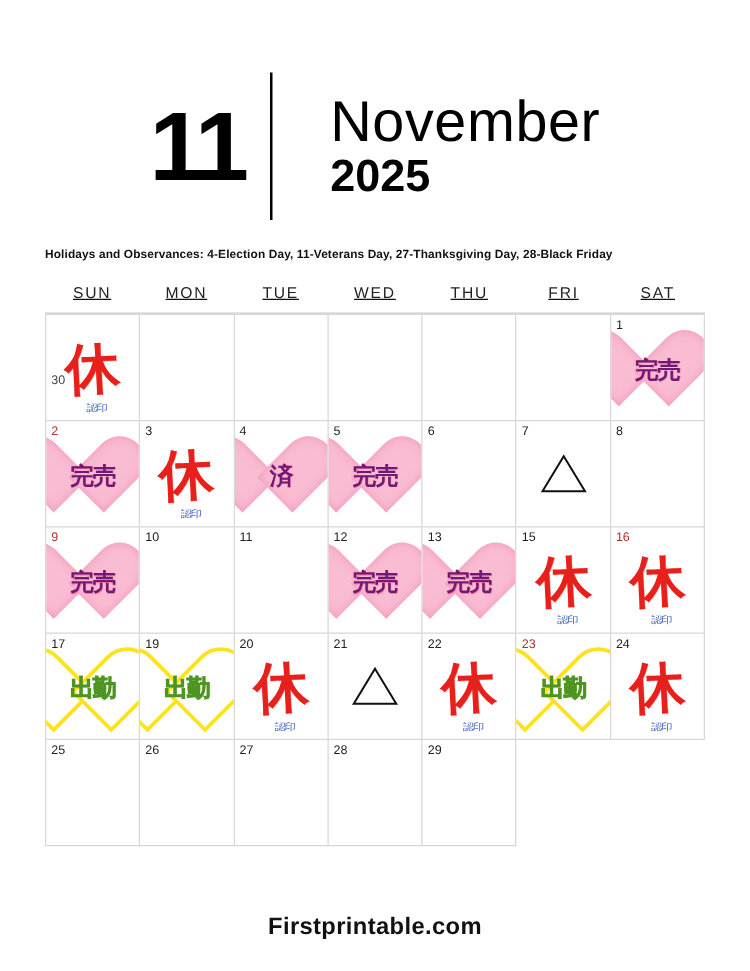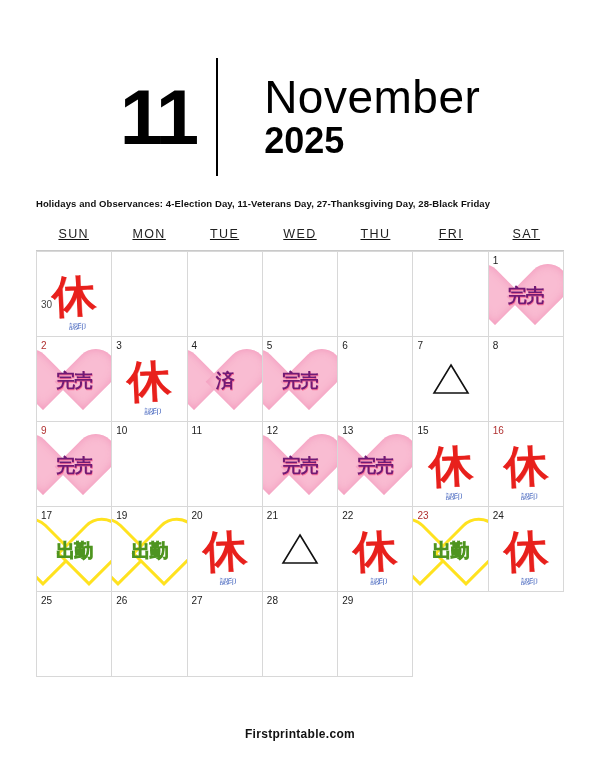--- a/index.html
+++ b/index.html
@@ -204,25 +204,25 @@
     color: #2a4fb5;
     font-family: "DejaVu Sans", sans-serif;
     letter-spacing: -1px;
     transform: scaleY(0.85);
     opacity: 0.9;
   }
 
   
   .footer {
     position: absolute;
-    bottom: 36px;
+    bottom: 24px;
     left: 0;
     width: 100%;
     text-align: center;
-    font-size: 12px;
+    font-size: 19px;
     font-weight: bold;
     color: #111;
     letter-spacing: 0.3px;
   }
 </style>
 </head>
 <body>
 
 <div class="page">
 

